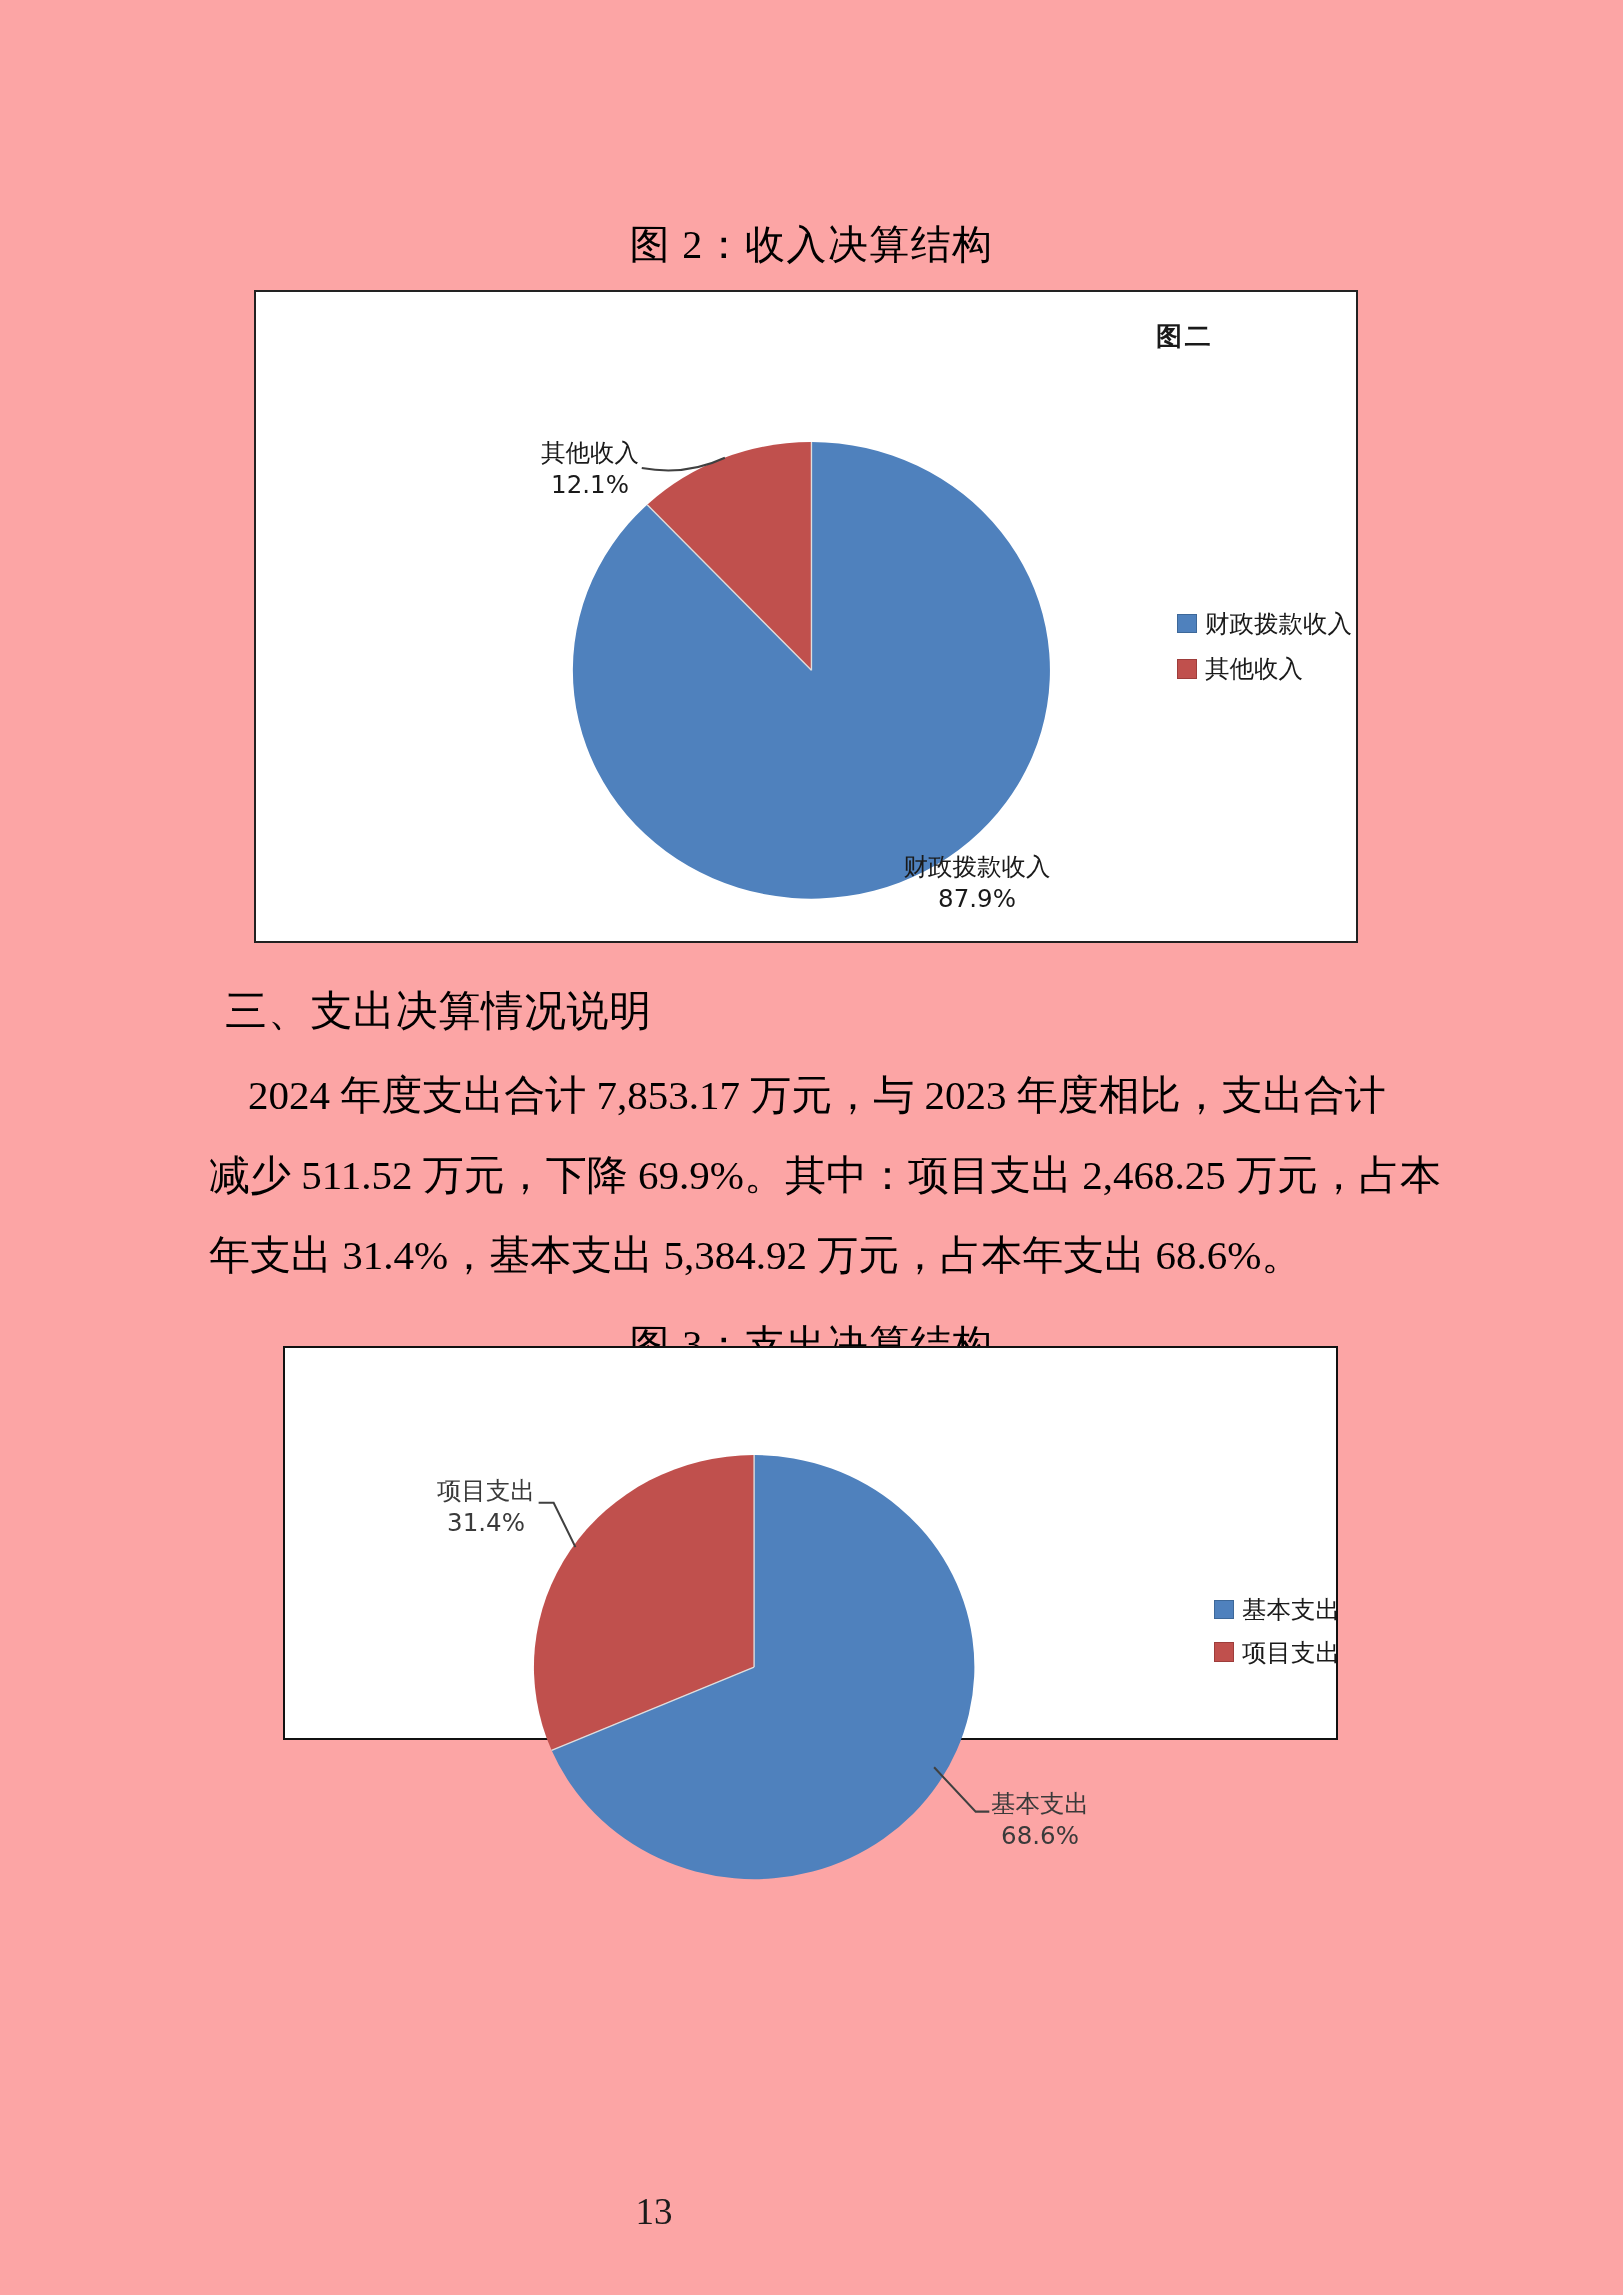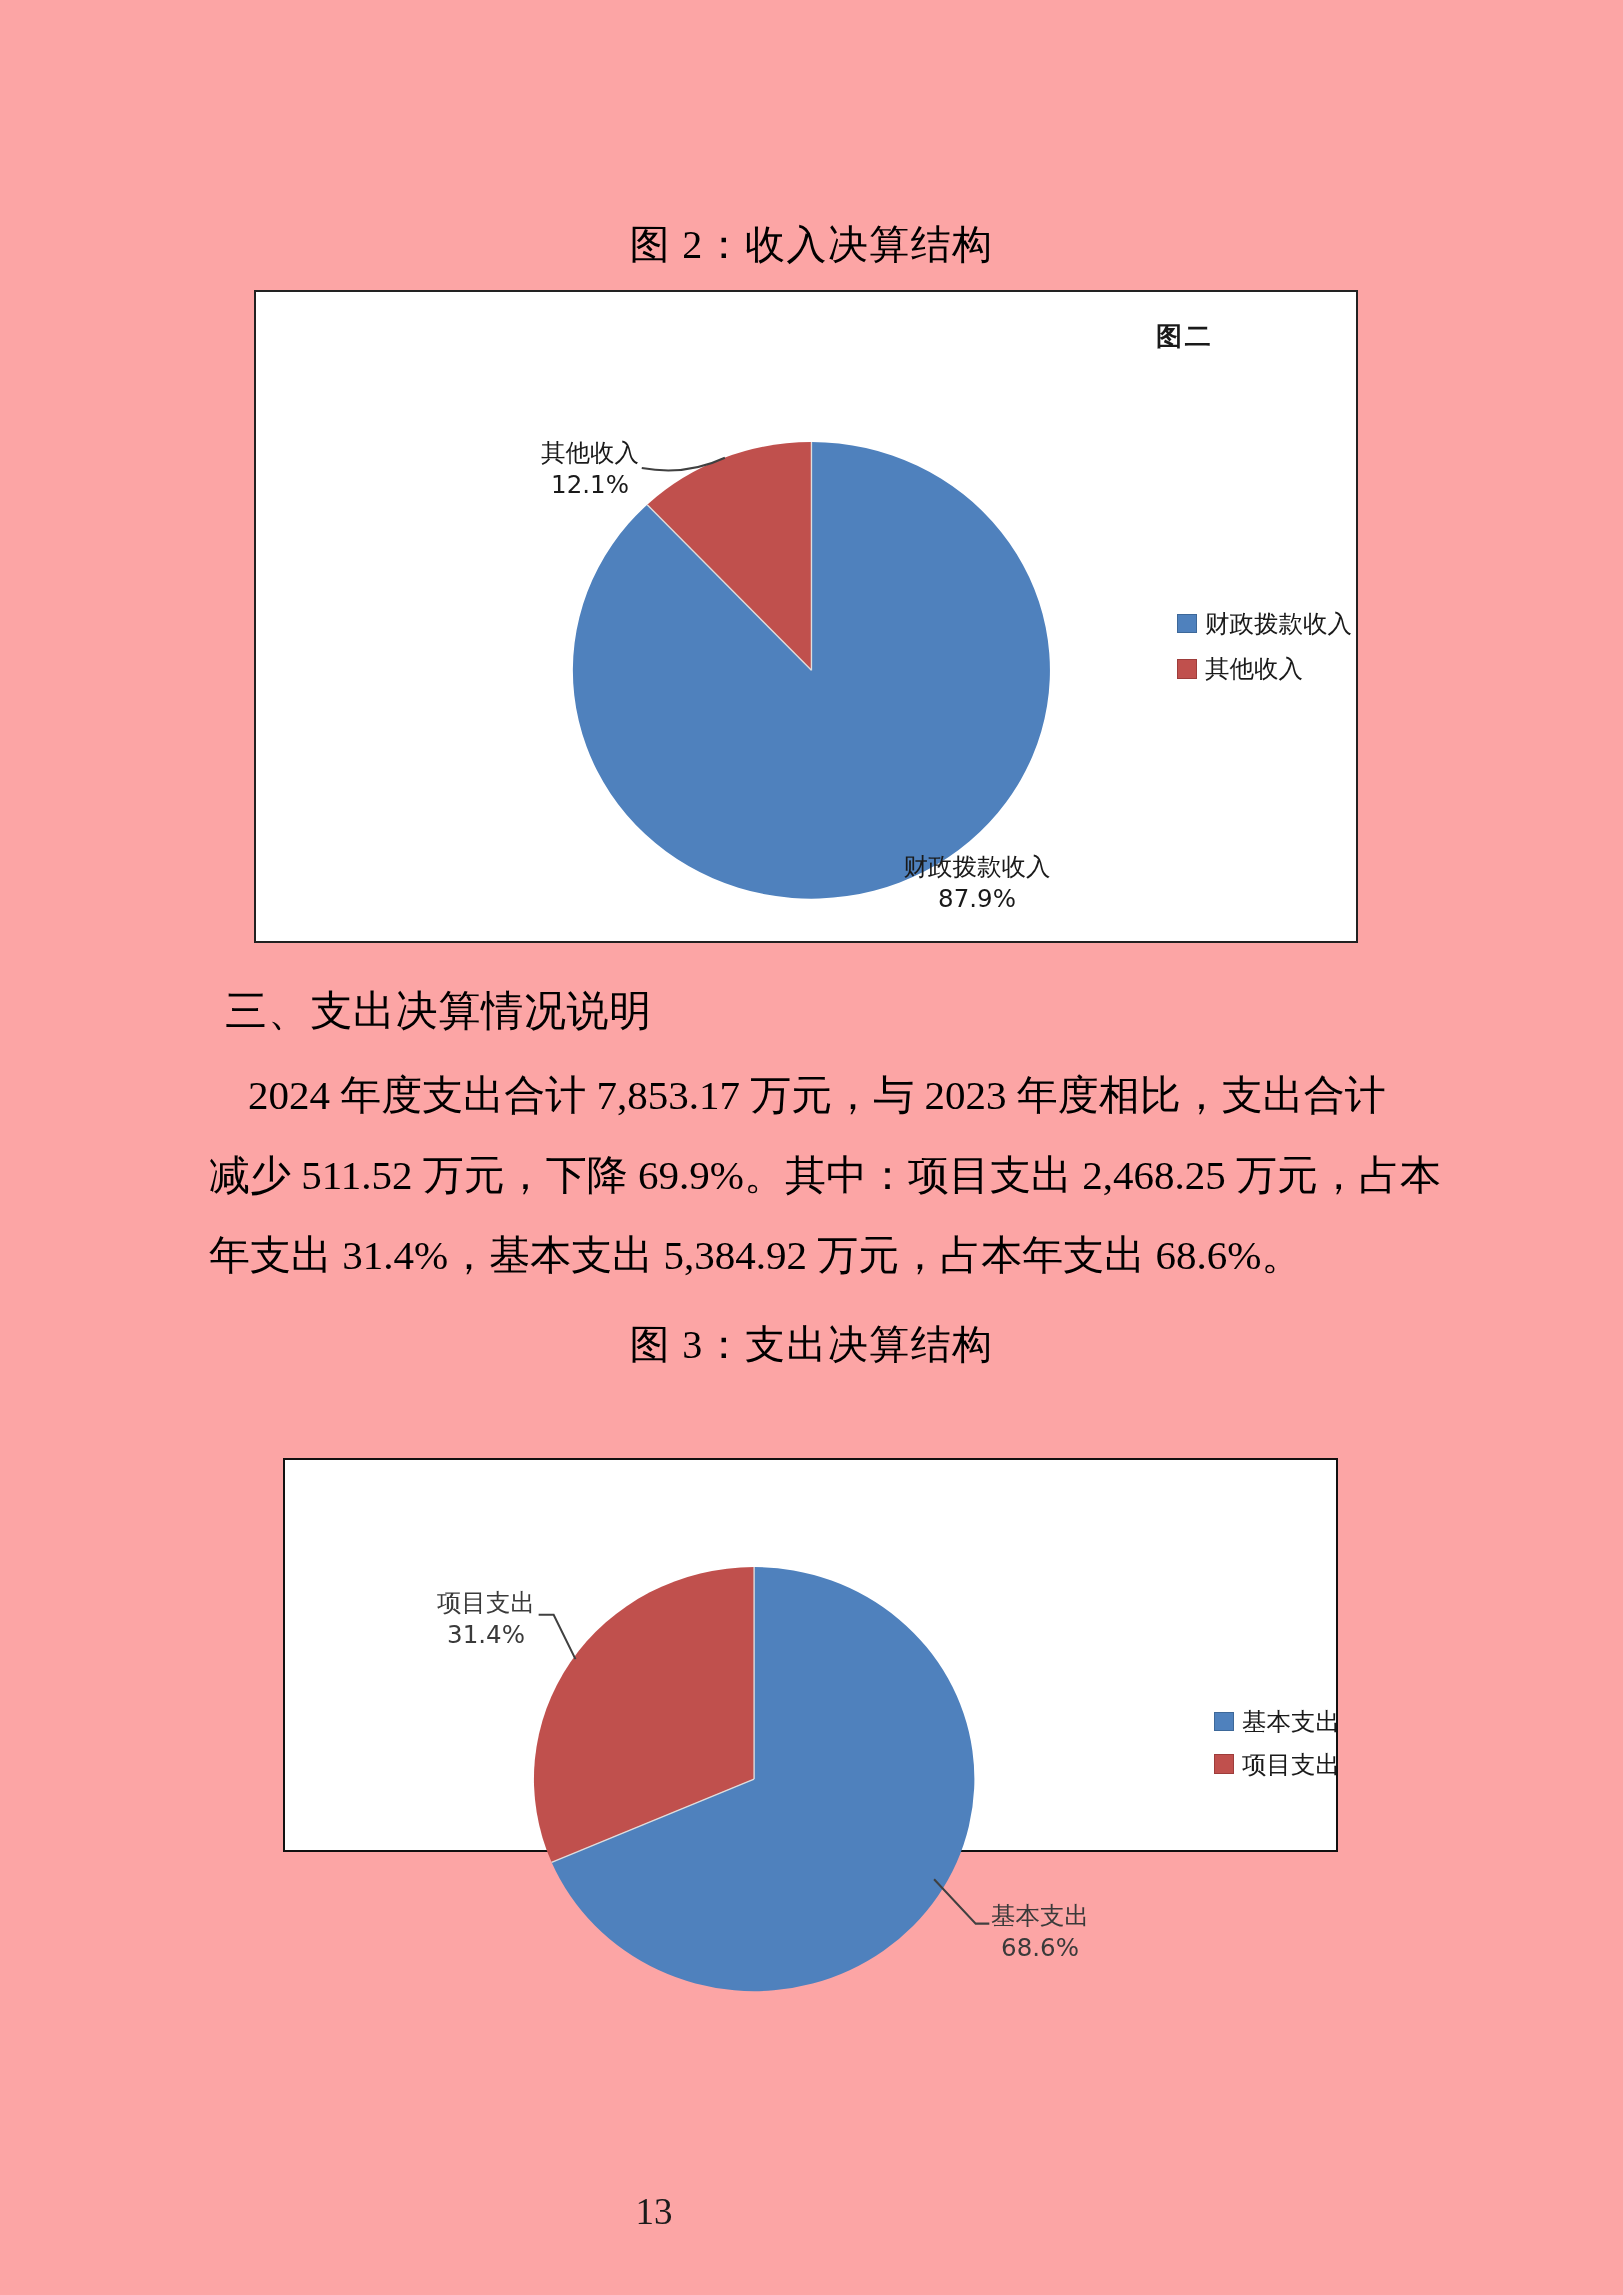--- a/index.html
+++ b/index.html
@@ -15,21 +15,21 @@
     position:absolute;left:0;width:1623px;
     text-align:center;
     font-size:40px;letter-spacing:1.4px;
     font-family:"Liberation Serif","DejaVu Serif",serif;
   }
   .chart-frame{
     position:absolute;background:#ffffff;
     box-sizing:border-box;
   }
   .chart1{left:254px;top:290px;width:1104px;height:653px;border:2px solid #222;}
-  .chart2{left:283px;top:1458px;width:1055px;height:394px;border:2.7px solid #111;}
+  .chart2{left:283px;top:1346px;width:1055px;height:394px;border:2.7px solid #111;}
   .chart-frame svg{position:absolute;left:0;top:0;}
   .inner-title{
     position:absolute;font-size:26px;font-weight:bold;color:#1a1a1a;
     font-family:"DejaVu Sans","Liberation Sans",sans-serif;letter-spacing:2.7px;
   }
   .pie-label{
     position:absolute;text-align:center;transform:translateX(-50%);
     font-size:24.5px;line-height:32px;color:#1a1a1a;white-space:nowrap;
     font-family:"DejaVu Sans","Liberation Sans",sans-serif;
   }

